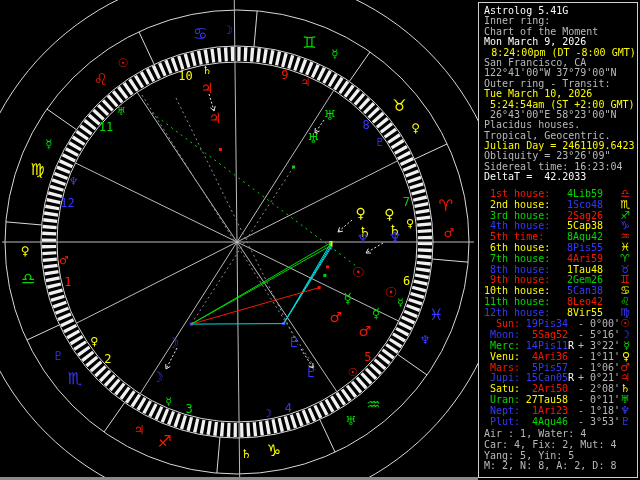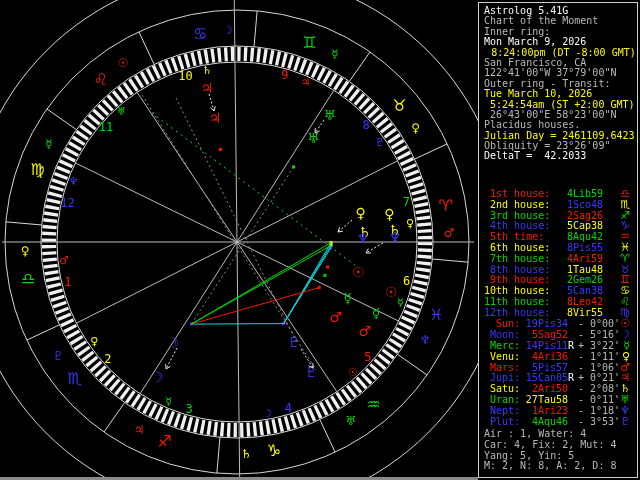--- a/index.html
+++ b/index.html
@@ -164,33 +164,35 @@
       <line x1="338" y1="232" x2="342.93041144637033" y2="231.16871005689933" stroke="#e8e8e8" stroke-width="1"></line>
       <line x1="383" y1="243" x2="366" y2="253" stroke="#e8e8e8" stroke-width="1" stroke-dasharray="2 2"></line>
       <line x1="366" y1="253" x2="368.3860608216403" y2="248.6060594274122" stroke="#e8e8e8" stroke-width="1"></line>
       <line x1="366" y1="253" x2="370.9997565294855" y2="253.04934213074907" stroke="#e8e8e8" stroke-width="1"></line>
     </svg>
   <div class="eb"></div>
 
   <div id="panel">
     <div id="hdr">
       <div class="ln" style="color: rgb(252, 252, 252);">Astrolog 5.41G</div>
+      <div class="ln" style="color: rgb(184, 184, 184);">Inner ring:</div>
       <div class="ln" style="color: rgb(184, 184, 184);">Chart of the Moment</div>
-      <div class="ln" style="color: rgb(184, 184, 184);">Inner ring:</div>
       <div class="ln" style="color: rgb(252, 252, 252);">Mon March 9, 2026</div>
       <div class="ln" style="color: rgb(252, 252, 0); text-align: center;"> 8:24:00pm (DT -8:00 GMT)</div>
       <div class="ln" style="color: rgb(184, 184, 184);">San Francisco, CA</div>
       <div class="ln" style="color: rgb(184, 184, 184);">122°41'00"W 37°79'00"N</div>
       <div class="ln" style="color: rgb(184, 184, 184);">Outer ring - Transit:</div>
       <div class="ln" style="color: rgb(252, 252, 0);">Tue March 10, 2026</div>
       <div class="ln" style="color: rgb(252, 252, 0);"> 5:24:54am (ST +2:00 GMT)</div>
       <div class="ln" style="color: rgb(184, 184, 184);"> 26°43'00"E 58°23'00"N</div>
       <div class="ln" style="color: rgb(184, 184, 184);">Placidus houses.</div>
+      <div class="ln" style="color: rgb(184, 184, 184);">Tropical, Geocentric.</div>
       <div class="ln" style="color: rgb(252, 252, 0);">Julian Day = 2461109.6423</div>
       <div class="ln" style="color: rgb(184, 184, 184);">Obliquity = 23°26'09"</div>
+      <div class="ln" style="color: rgb(184, 184, 184);">Sidereal time: 16:23:04</div>
       <div class="ln" style="color: rgb(252, 252, 252);">DeltaT =  42.2033</div>
     </div>
 
     <div id="houses">
       <div class="ln"><span class="hl" style="color: rgb(248, 24, 0);"> 1st house:</span><span class="hv" style="color: rgb(0, 216, 0);">4Lib59</span><span class="zg" style="color: rgb(248, 24, 0);">♎</span></div>
       <div class="ln"><span class="hl" style="color: rgb(252, 252, 0);"> 2nd house:</span><span class="hv" style="color: rgb(56, 56, 252);">1Sco48</span><span class="zg" style="color: rgb(252, 252, 0);">♏</span></div>
       <div class="ln"><span class="hl" style="color: rgb(0, 216, 0);"> 3rd house:</span><span class="hv" style="color: rgb(248, 24, 0);">2Sag26</span><span class="zg" style="color: rgb(0, 216, 0);">♐</span></div>
       <div class="ln"><span class="hl" style="color: rgb(56, 56, 252);"> 4th house:</span><span class="hv" style="color: rgb(252, 252, 0);">5Cap38</span><span class="zg" style="color: rgb(56, 56, 252);">♑</span></div>
       <div class="ln"><span class="hl" style="color: rgb(248, 24, 0);"> 5th time:</span><span class="hv" style="color: rgb(0, 216, 0);">8Aqu42</span><span class="zg" style="color: rgb(248, 24, 0);">♒</span></div>
       <div class="ln"><span class="hl" style="color: rgb(252, 252, 0);"> 6th house:</span><span class="hv" style="color: rgb(56, 56, 252);">8Pis55</span><span class="zg" style="color: rgb(252, 252, 0);">♓</span></div>

